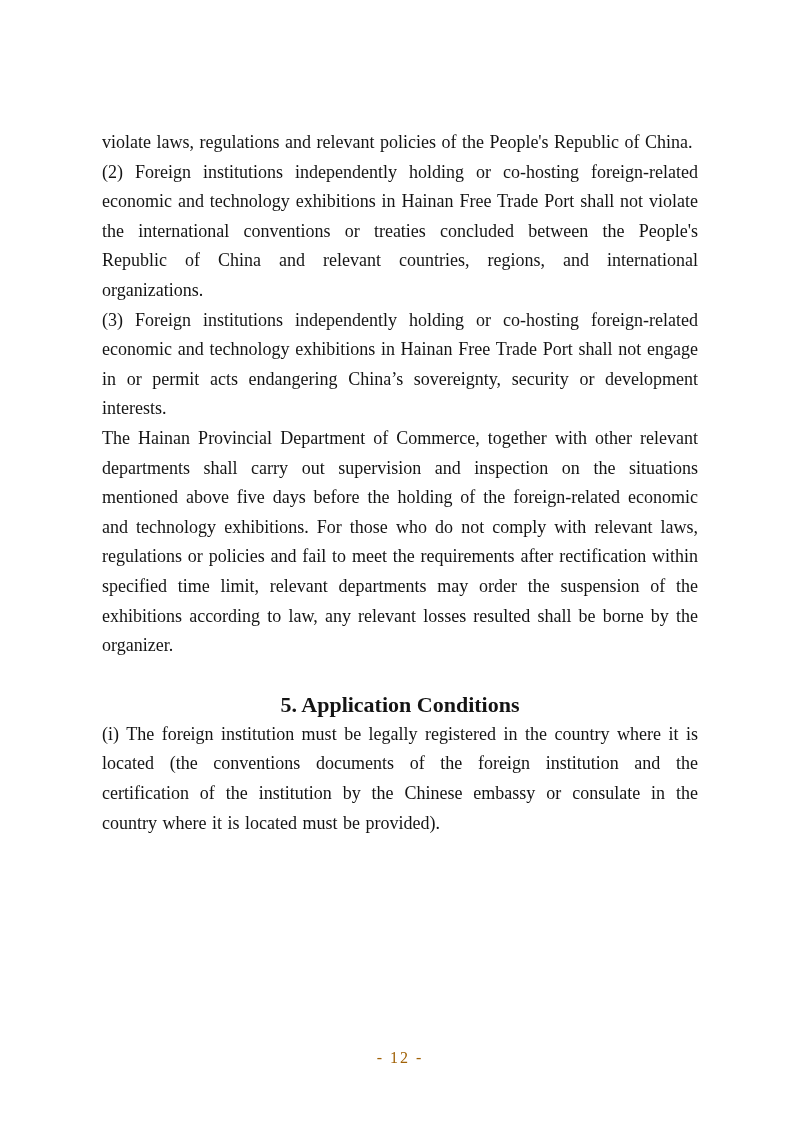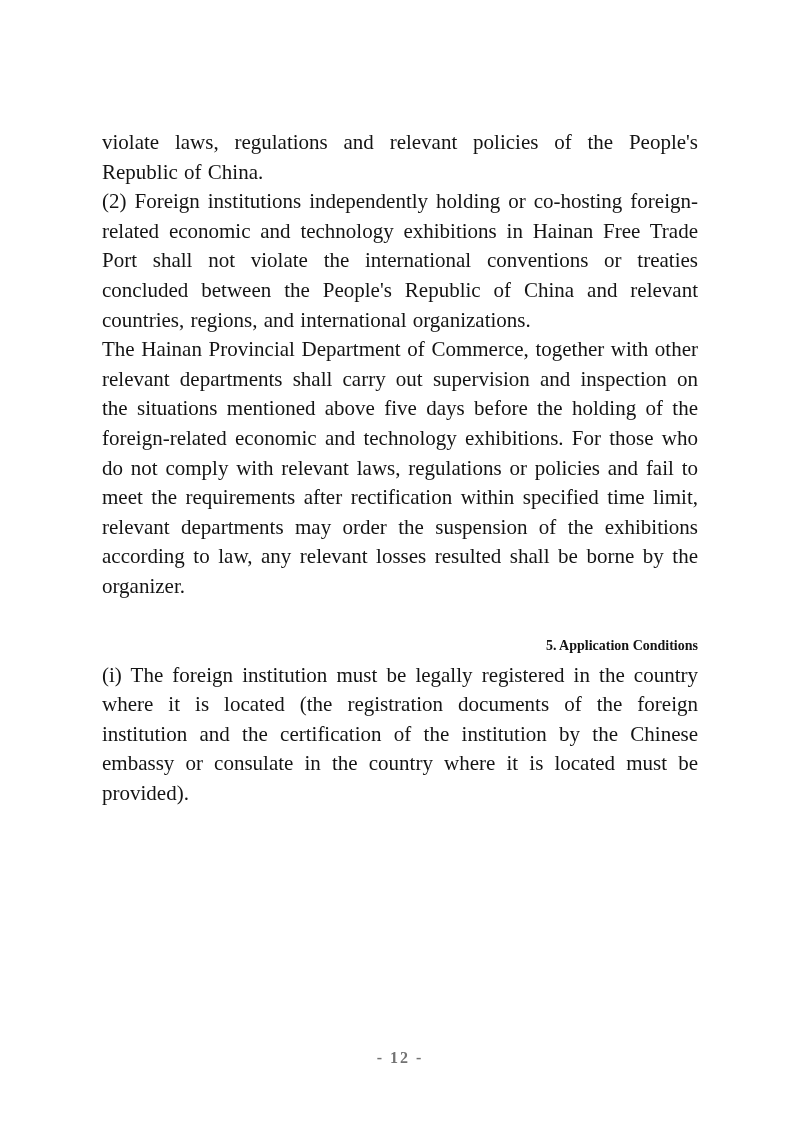--- a/index.html
+++ b/index.html
@@ -18,51 +18,51 @@
     color: #141414;
   }
   .content {
     position: absolute;
     top: 128px;
     left: 102px;
     width: 596px;
   }
   .content p {
     margin: 0;
-    font-size: 21px;
+    font-size: 18px;
     line-height: 29.6px;
     text-align: justify;
     text-justify: inter-word;
     word-spacing: 1px;
   }
   .content h2.section-heading {
     margin: 29.6px 0 0 0;
-    font-size: 14px;
+    font-size: 22px;
     line-height: 29.6px;
     font-weight: bold;
-    text-align: right;
+    text-align: center;
   }
   .footer {
     position: absolute;
     top: 1046px;
     left: 0;
     width: 100%;
     text-align: center;
     font-size: 16px;
     line-height: 24px;
-    color: #737373;
+    color: #a16207;
     letter-spacing: 2px;
-    font-weight: bold;
   }
 </style>
 </head>
 <body>
 
 <div class="page">
   <div class="content">
     <p>violate laws, regulations and relevant policies of the People's Republic of China.</p>
     <p>(2) Foreign institutions independently holding or co-hosting foreign-related economic and technology exhibitions in Hainan Free Trade Port shall not violate the international conventions or treaties concluded between the People's Republic of China and relevant countries, regions, and international organizations.</p>
+    <p>(3) Foreign institutions independently holding or co-hosting foreign-related economic and technology exhibitions in Hainan Free Trade Port shall not engage in or permit acts endangering China’s sovereignty, security or development interests.</p>
     <p>The Hainan Provincial Department of Commerce, together with other relevant departments shall carry out supervision and inspection on the situations mentioned above five days before the holding of the foreign-related economic and technology exhibitions. For those who do not comply with relevant laws, regulations or policies and fail to meet the requirements after rectification within specified time limit, relevant departments may order the suspension of the exhibitions according to law, any relevant losses resulted shall be borne by the organizer.</p>
     <h2 class="section-heading">5. Application Conditions</h2>
-    <p>(i) The foreign institution must be legally registered in the country where it is located (the registration documents of the foreign institution and the certification of the institution by the Chinese embassy or consulate in the country where it is located must be provided).</p>
+    <p>(i) The foreign institution must be legally registered in the country where it is located (the conventions documents of the foreign institution and the certification of the institution by the Chinese embassy or consulate in the country where it is located must be provided).</p>
   </div>
   <div class="footer">- 12 -</div>
 </div>
 
 </body></html>

